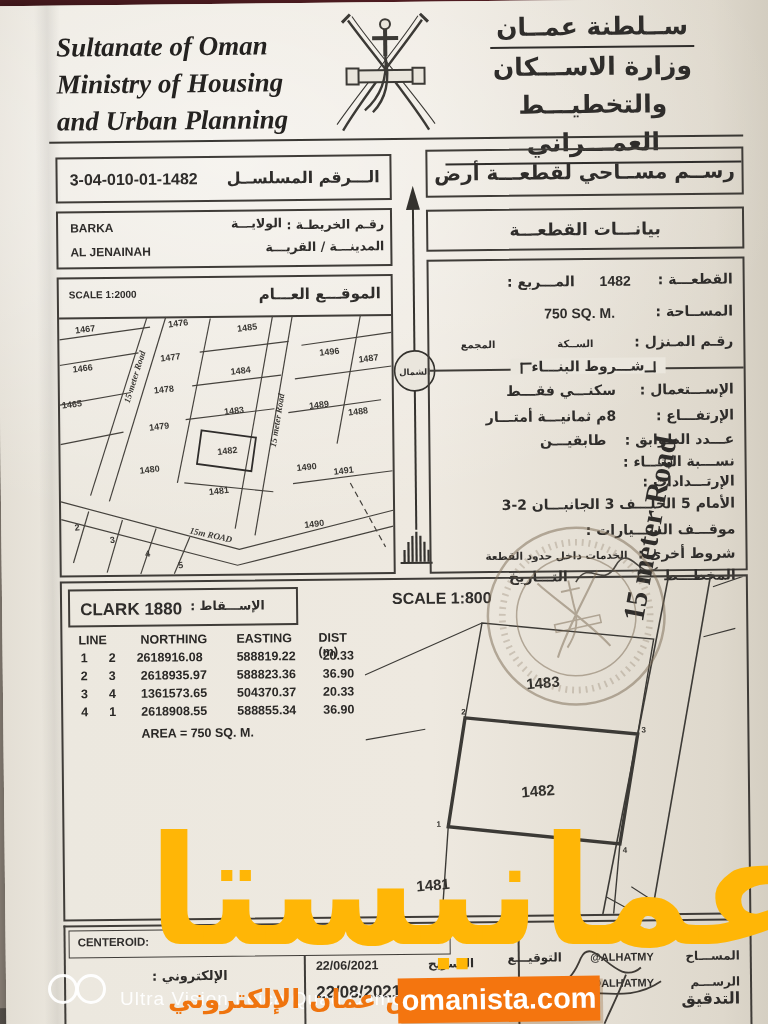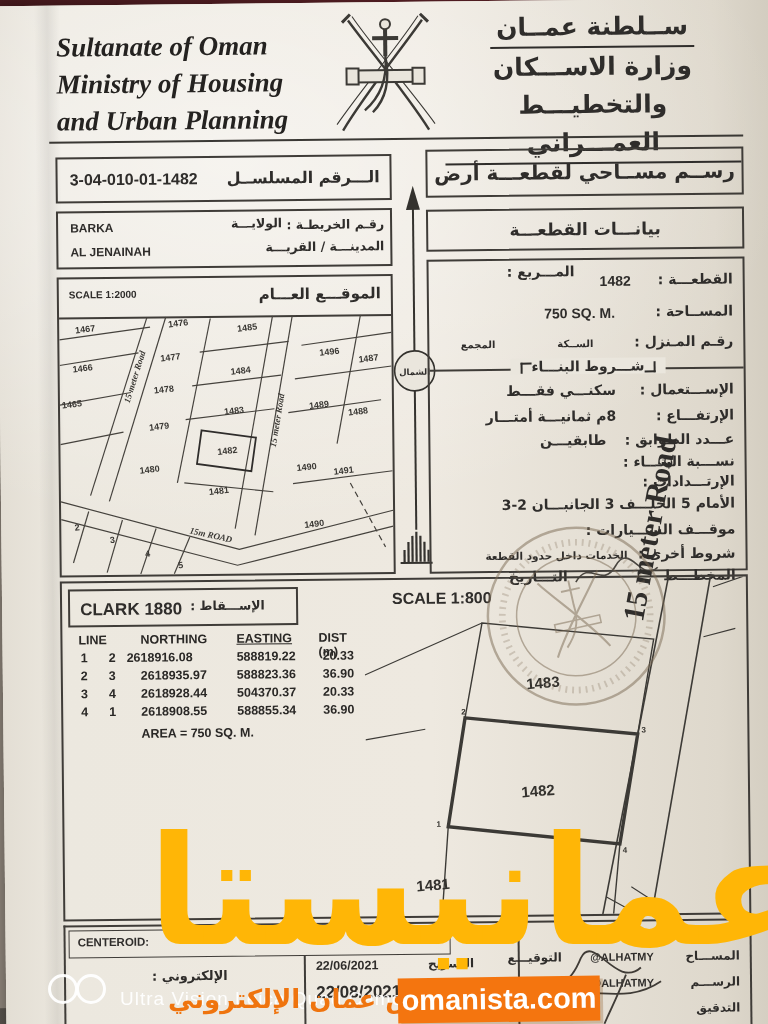--- a/index.html
+++ b/index.html
@@ -181,21 +181,21 @@
     <div class="box" style="left:428px;top:148px;width:318px;height:48px;">
       <div class="ar" style="text-align:center;font-size:20px;line-height:44px;">رســم مســاحي لقطعـــة أرض</div>
     </div>
     <div class="box" style="left:428px;top:208px;width:318px;height:42px;">
       <div class="ar" style="text-align:center;font-size:17px;line-height:38px;">بيانـــات القطعـــة</div>
     </div>
 
     <div class="box" style="left:428px;top:258px;width:318px;height:314px;">
       <span class="lab" style="right:10px;top:12px;">القطعـــة :</span>
       <span class="val en-sans" style="right:112px;top:13px;font-size:14px;">1482</span>
-      <span class="lab" style="right:168px;top:3px;">المـــربع :</span>
+      <span class="lab" style="right:168px;top:13px;">المـــربع :</span>
 
       <span class="lab" style="right:10px;top:44px;">المســاحة :</span>
       <span class="val en-sans" style="right:128px;top:45px;font-size:14px;">750 SQ. M.</span>
 
       <span class="lab" style="right:10px;top:74px;">رقـم المـنزل :</span>
       <span class="lab" style="right:150px;top:78px;font-size:10px;">الســكة</span>
       <span class="lab" style="right:248px;top:78px;font-size:10px;">المجمع</span>
 
       <div class="abs" style="right:0;left:0;top:108px;height:2px;background:#3f3c38;"></div>
       <div class="abs ar" style="right:78px;top:98px;background:#eae6dd;padding:0 6px;font-size:14px;"><span class="bracket br"></span><span>شـــروط البنـــاء</span><span class="bracket bl"></span></div>
@@ -228,38 +228,38 @@
     <div class="box" style="left:58px;top:576px;width:688px;height:340px;">
       <div class="box" style="left:6px;top:6px;width:230px;height:38px;border-width:2px;">
         <span class="val en-sans" style="left:10px;top:9px;font-size:17px;">CLARK 1880</span>
         <span class="lab" style="left:120px;top:8px;font-size:12.5px;direction:rtl;">الإســـقاط :</span>
       </div>
       <span class="val en-sans" style="left:330px;top:10px;font-size:16px;">SCALE 1:800</span>
 
       <div class="abs en-sans" style="left:16px;top:50px;width:290px;font-size:12.5px;">
         <div class="abs" style="left:0;top:0;">LINE</div>
         <div class="abs" style="left:62px;top:0;">NORTHING</div>
-        <div class="abs" style="left:158px;top:0;text-decoration:underline;">EASTING</div>
+        <div class="abs" style="left:158px;top:0;">EASTING</div>
         <div class="abs" style="left:240px;top:0;">DIST (m)</div>
 
         <div class="abs" style="left:2px;top:18px;">1</div>
         <div class="abs" style="left:30px;top:18px;">2</div>
-        <div class="abs" style="left:48px;top:18px;">2618916.08</div>
+        <div class="abs" style="left:58px;top:18px;">2618916.08</div>
         <div class="abs" style="left:158px;top:18px;">588819.22</div>
         <div class="abs" style="left:244px;top:18px;">20.33</div>
 
         <div class="abs" style="left:2px;top:36px;">2</div>
         <div class="abs" style="left:30px;top:36px;">3</div>
         <div class="abs" style="left:62px;top:36px;">2618935.97</div>
         <div class="abs" style="left:158px;top:36px;">588823.36</div>
         <div class="abs" style="left:244px;top:36px;">36.90</div>
 
         <div class="abs" style="left:2px;top:54px;">3</div>
         <div class="abs" style="left:30px;top:54px;">4</div>
-        <div class="abs" style="left:62px;top:54px;">2618928.44</div>
+        <div class="abs" style="left:62px;top:54px;">1361573.65</div>
         <div class="abs" style="left:158px;top:54px;">504370.37</div>
         <div class="abs" style="left:244px;top:54px;">20.33</div>
 
         <div class="abs" style="left:2px;top:72px;">4</div>
         <div class="abs" style="left:30px;top:72px;">1</div>
         <div class="abs" style="left:62px;top:72px;">2618908.55</div>
         <div class="abs" style="left:158px;top:72px;">588855.34</div>
         <div class="abs" style="left:244px;top:72px;">36.90</div>
 
         <div class="abs" style="left:62px;top:94px;">AREA = 750 SQ. M.</div>
@@ -316,21 +316,21 @@
       <span class="lab" style="left:362px;top:57px;font-size:12px;">التـــاريخ</span>
 
       <span class="lab" style="right:10px;top:28px;font-size:12px;margin-left:44px;">المســـاح</span>
       <span class="val en-sans" style="right:96px;top:29px;font-size:11px;">@ALHATMY</span>
       <span class="lab" style="right:188px;top:28px;font-size:12px;">التوقيـــع</span>
 
       <span class="lab" style="right:10px;top:54px;font-size:12px;">الرســـم</span>
       <span class="val en-sans" style="right:96px;top:55px;font-size:11px;">@ALHATMY</span>
       <span class="lab" style="right:188px;top:54px;font-size:12px;">التوقيـــع</span>
 
-      <span class="lab" style="right:10px;top:80px;font-size:12px;">التدقيق</span>
+      <span class="lab" style="right:10px;top:68px;font-size:16px;">التدقيق</span>
     </div>
 
     <svg class="abs" style="left:470px;top:930px;z-index:7;" width="230" height="94" viewBox="0 0 230 94">
       <path d="M20,70 C55,15 80,88 105,28 C118,2 140,60 165,38 M60,82 C100,42 140,82 185,52 M150,45 C140,70 132,84 128,94" stroke="#3f3b36" stroke-width="1.8" fill="none"></path>
     </svg>
   </div>
 
   <div class="wm-big">عمانيستا</div>
   <div class="wm-small">سوق عمان الإلكتروني</div>
 

